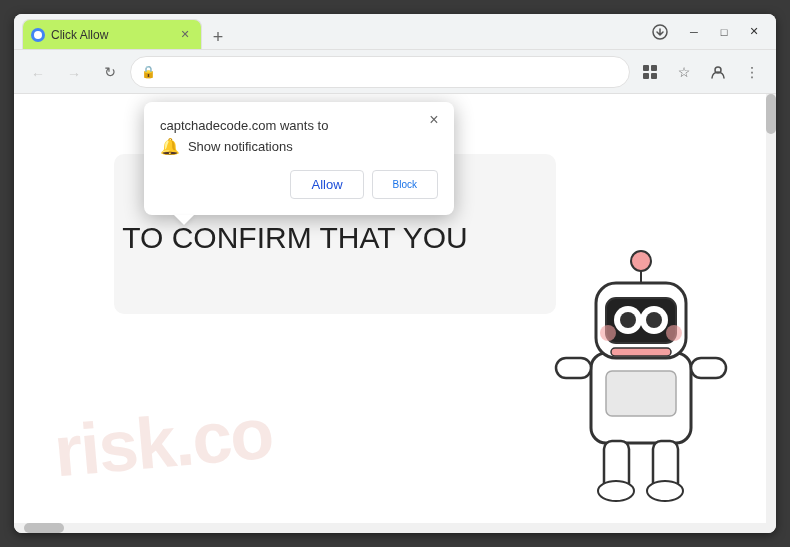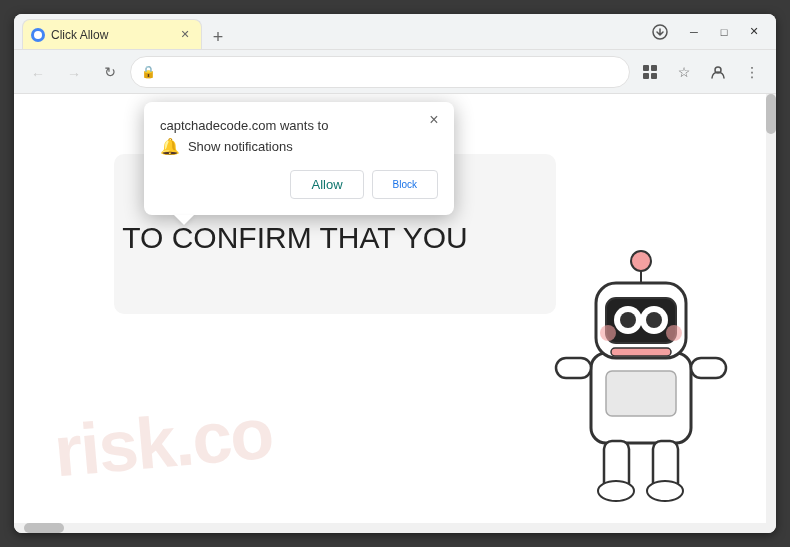--- a/index.html
+++ b/index.html
@@ -37,21 +37,21 @@
     }
 
     .tab-area {
       display: flex;
       align-items: flex-end;
       flex: 1;
       height: 100%;
     }
 
     .tab {
-      background: #fef9c3;
+      background: #bef264;
       height: 30px;
       min-width: 180px;
       max-width: 220px;
       display: flex;
       align-items: center;
       padding: 0 8px;
       border-radius: 8px 8px 0 0;
       border: 1px solid #e0e0e0;
       border-bottom: none;
       gap: 6px;
@@ -343,21 +343,21 @@
       justify-content: flex-end;
       gap: 8px;
     }
 
     .btn-allow {
       padding: 6px 20px;
       background: #fff;
       border: 1px solid #dadce0;
       border-radius: 4px;
       font-size: 13px;
-      color: #0f766e;
+      color: #1d4ed8;
       cursor: pointer;
       font-weight: 500;
     }
 
     .btn-block {
       padding: 6px 20px;
       background: #fff;
       border: 1px solid #dadce0;
       border-radius: 4px;
       font-size: 10px;

